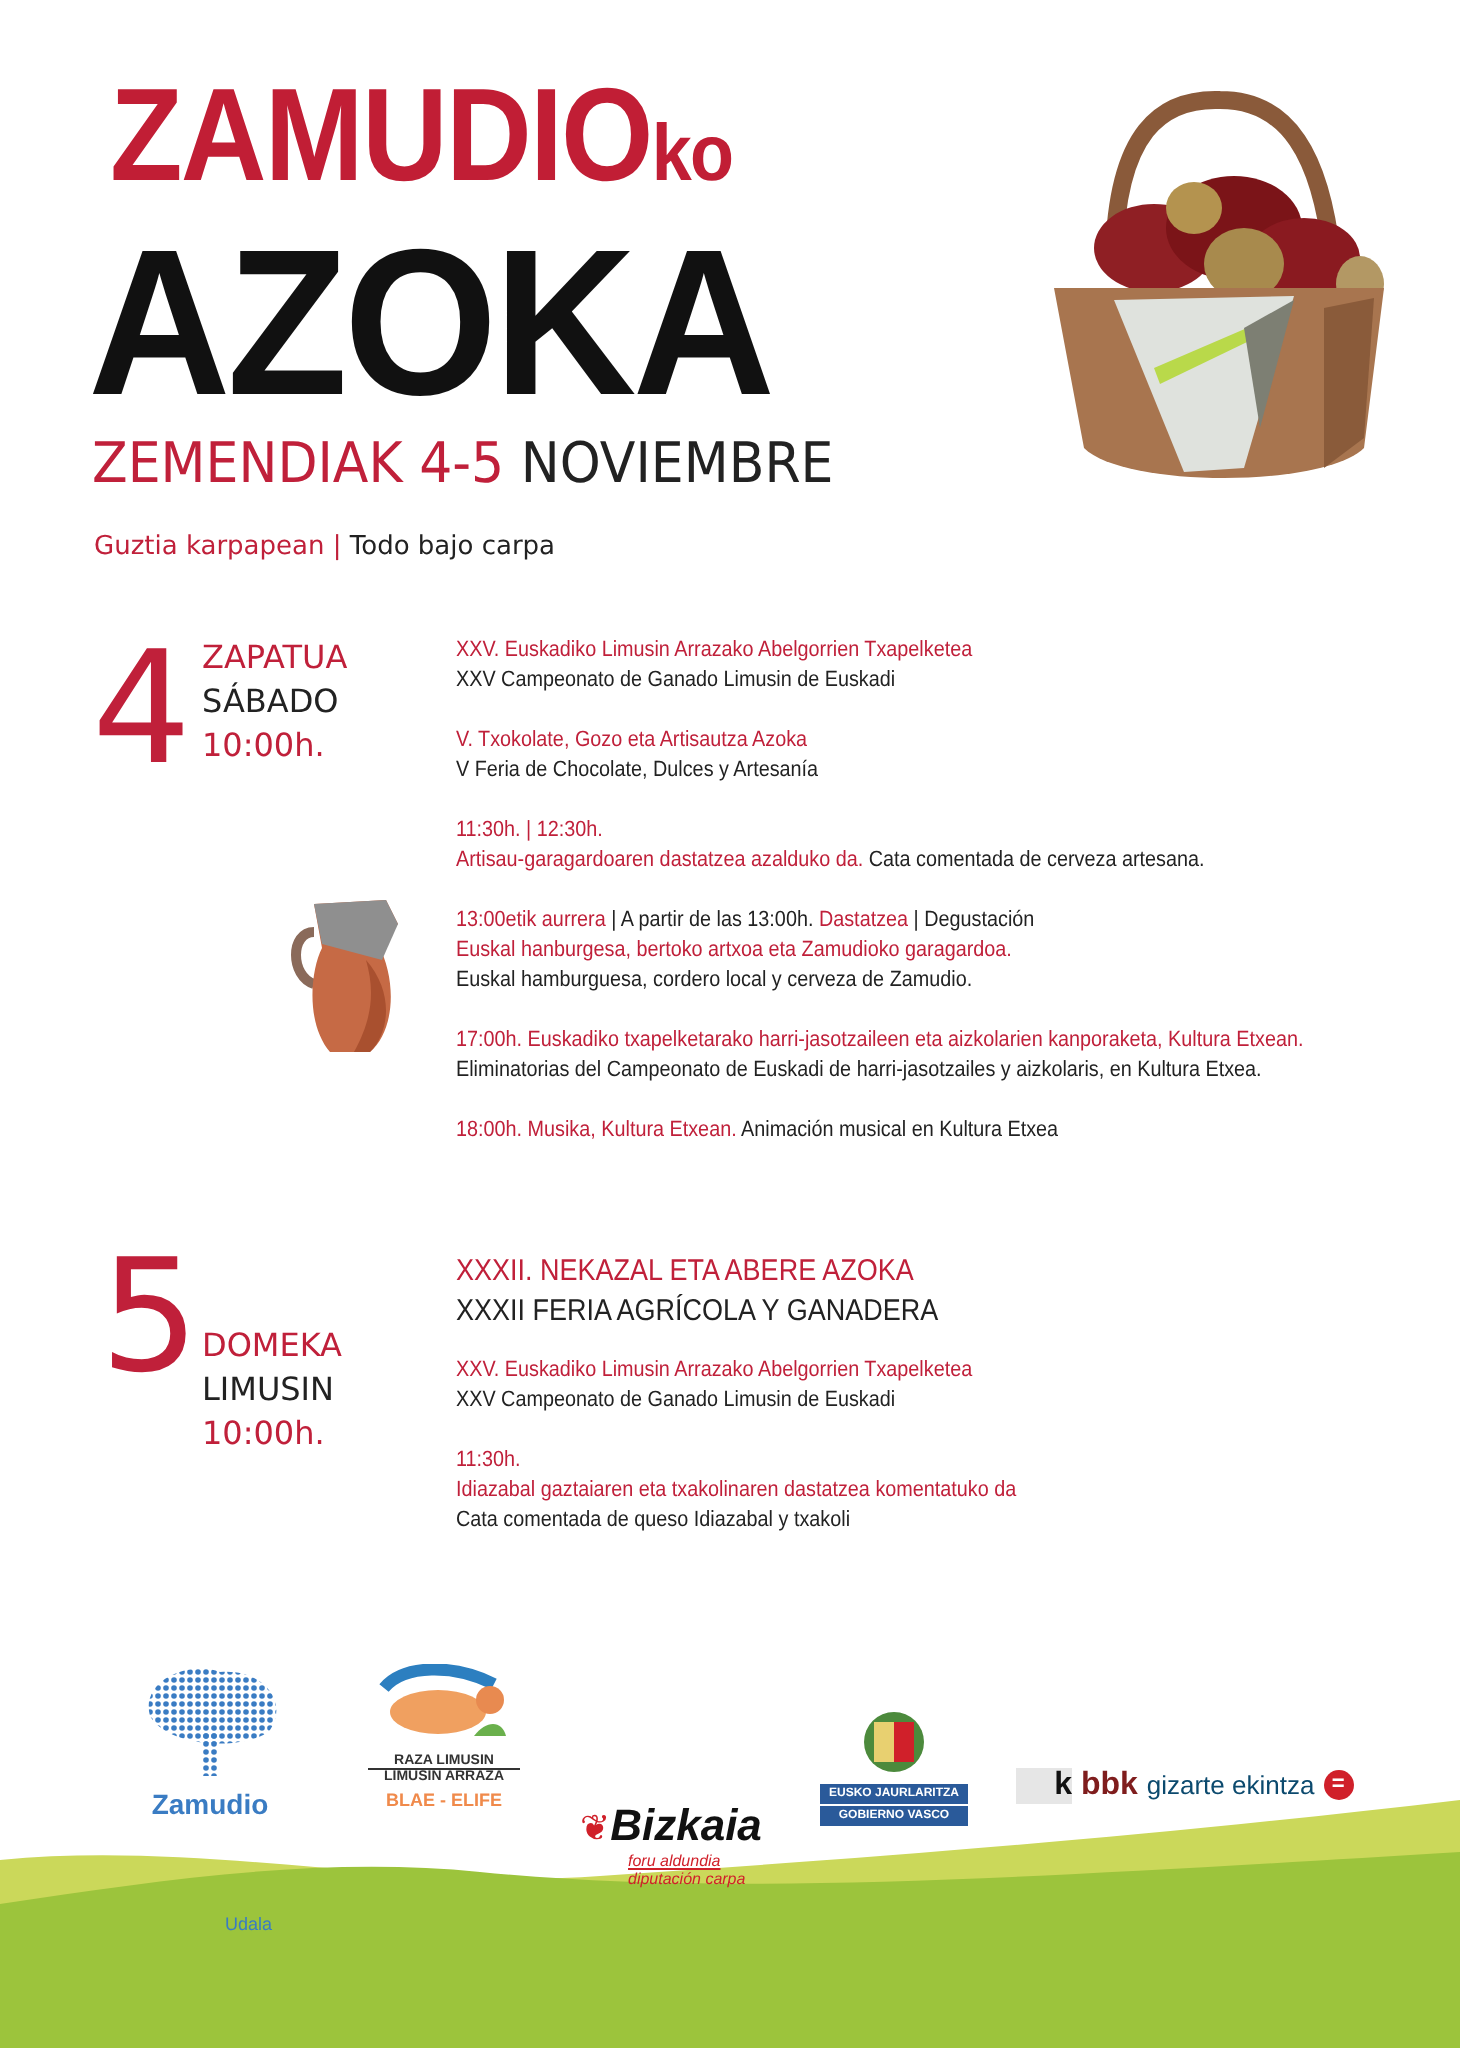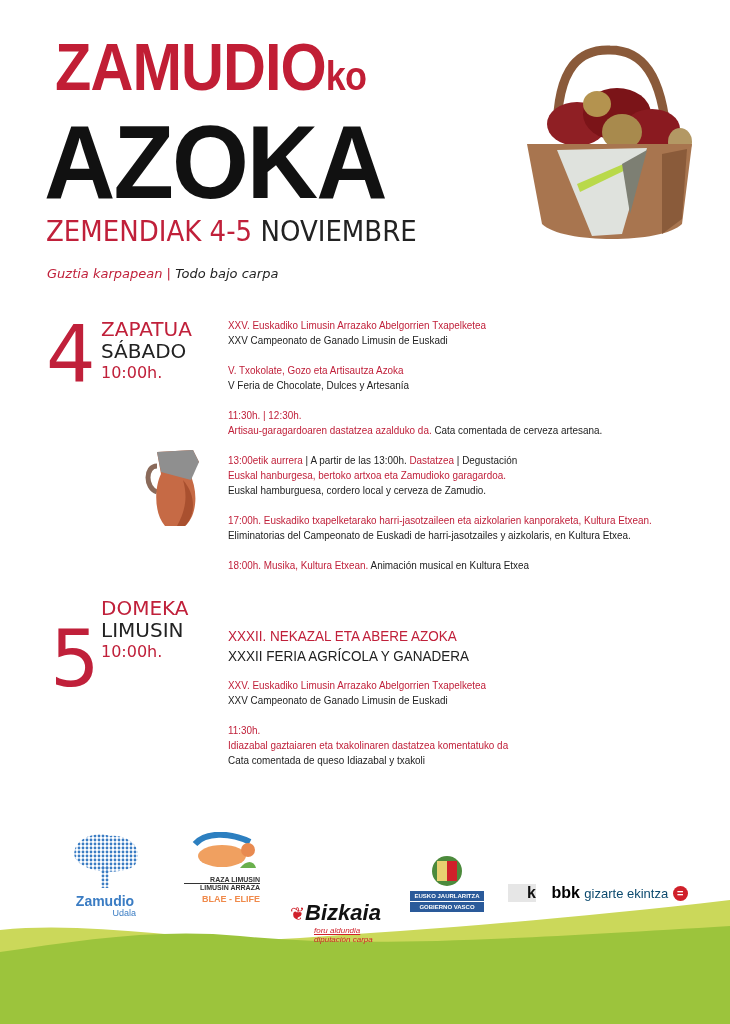--- a/index.html
+++ b/index.html
@@ -4,23 +4,23 @@
 <style>
   html, body { margin:0; padding:0; }
   body { width:730px; height:1024px; position:relative; overflow:hidden; background:#ffffff; font-family:"Liberation Sans", sans-serif; }
   .abs { position:absolute; }
   .red { color:#c0203a; }
   .dark { color:#222222; }
   .title1 { left:55px; top:34px; font-family:"Liberation Sans", sans-serif; font-weight:700; font-size:66px; letter-spacing:-1px; color:#c11e35; line-height:1; transform:scaleX(0.9); transform-origin:left; white-space:nowrap; }
   .title1 .ko { font-size:40px; }
   .title2 { left:44px; top:110px; font-family:"Liberation Sans", sans-serif; font-weight:700; font-size:104px; color:#111111; line-height:1; letter-spacing:-2px; transform:scaleX(0.95); transform-origin:left; white-space:nowrap; }
   .dates { left:46px; top:218px; font-family:"DejaVu Sans", sans-serif; font-size:28px; line-height:1; white-space:nowrap; transform:scaleX(0.93); transform-origin:left;}
-  .sub { left:47px; top:266px; font-family:"DejaVu Sans", sans-serif; font-size:13px; white-space:nowrap;font-style:italic; }
+  .sub { left:47px; top:266px; font-family:"DejaVu Sans", sans-serif; font-size:13px; white-space:nowrap; }
   .daynum { font-family:"DejaVu Sans", sans-serif; color:#c0203a; font-size:78px; line-height:1; }
-  .dayname { font-family:"DejaVu Sans", sans-serif; font-size:20px; line-height:22px; white-space:nowrap; }
+  .dayname { font-family:"DejaVu Sans", sans-serif; font-size:16px; line-height:22px; white-space:nowrap; }
   .events { font-family:"Liberation Sans", sans-serif; font-size:11px; line-height:15px; transform:scaleX(0.9); transform-origin:left; white-space:nowrap; }
   .events .ev { margin-bottom:15px; }
   .events .ev div { }
   .big { font-size:15px; line-height:20px; }
   .logos .logo { position:absolute; text-align:center; }
   .wave { left:0; top:900px; width:730px; height:124px; }
 </style>
 </head>
 <body>
 
@@ -79,21 +79,21 @@
 </div>
 
 <svg class="abs" style="left:143px;top:446px;" width="62" height="82" viewBox="0 0 62 82">
   <path d="M14 20 C2 20 2 42 14 46" fill="none" stroke="#8a6a5a" stroke-width="5"></path>
   <path d="M14 6 L50 4 L56 16 L46 26 C56 45 54 70 42 80 L22 80 C10 66 12 40 18 28 Z" fill="#c66a45"></path>
   <path d="M14 6 L50 4 L56 16 L48 34 L18 26 Z" fill="#8f8f8f"></path>
   <path d="M40 34 C54 50 52 70 42 80 L34 80 C44 62 44 48 40 34 Z" fill="#a9502f"></path>
 </svg>
 
 <div class="abs daynum" style="left:50px;top:620px;">5</div>
-<div class="abs" style="left:101px;top:597px;">
+<div class="abs" style="left:101px;top:662px;">
   <div class="dayname red">DOMEKA</div>
   <div class="dayname dark">LIMUSIN</div>
   <div class="dayname red" style="font-size:16px;">10:00h.</div>
 </div>
 
 <div class="abs events" style="left:228px;top:626px;">
   <div class="ev big" style="margin-bottom:12px;">
     <div class="red">XXXII. NEKAZAL ETA ABERE AZOKA</div>
     <div class="dark">XXXII FERIA AGRÍCOLA Y GANADERA</div>
   </div>
@@ -118,23 +118,23 @@
     <svg width="80" height="60" viewBox="0 0 80 60">
       <defs>
           <pattern id="dots" width="4" height="4" patternUnits="userSpaceOnUse">
             <circle cx="2" cy="2" r="1.4" fill="#3a7cc3"></circle>
           </pattern>
         </defs>
       <path d="M10 28 C5 10 30 0 45 6 C65 4 80 20 70 35 C60 45 20 45 10 28 Z" fill="url(#dots)"></path>
       <rect x="36" y="36" width="8" height="22" fill="url(#dots)"></rect>
     </svg>
     <div style="color:#3a7cc3;font-weight:700;font-size:14px;line-height:14px;">Zamudio</div>
-    <div style="color:#3a7cc3;font-size:9px;text-align:right;padding-right:12px;">Udala</div>
+    <div style="color:#3a7cc3;font-size:9px;text-align:right;padding-right:12px;margin-top:48px;">Udala</div>
   </div>
-  <div class="logo" style="left:184px;top:832px;width:76px;text-align:right;">
+  <div class="logo" style="left:184px;top:832px;width:76px;">
     <svg width="70" height="40" viewBox="0 0 70 40">
       <path d="M5 12 C15 0 40 0 60 10" fill="none" stroke="#2c7fc0" stroke-width="6"></path>
       <ellipse cx="32" cy="24" rx="24" ry="11" fill="#f0a060"></ellipse>
       <circle cx="58" cy="18" r="7" fill="#e88a50"></circle>
       <path d="M50 36 C56 28 64 28 66 36 Z" fill="#6ab04c"></path>
     </svg>
     <div style="font-size:7px;font-weight:700;color:#333;border-bottom:1px solid #333;">RAZA LIMUSIN</div>
     <div style="font-size:7px;font-weight:700;color:#333;">LIMUSIN ARRAZA</div>
     <div style="font-size:9px;font-weight:700;color:#f08a4b;margin-top:3px;">BLAE - ELIFE</div>
   </div>
@@ -147,17 +147,17 @@
     <svg width="40" height="32" viewBox="0 0 40 32">
       <circle cx="20" cy="16" r="15" fill="#4c8a3c"></circle>
       <rect x="10" y="6" width="10" height="20" fill="#e8d070"></rect>
       <rect x="20" y="6" width="10" height="20" fill="#d0202a"></rect>
     </svg>
     <div style="background:#2a5a9a;color:#fff;font-size:6px;font-weight:700;padding:2px 0;border-bottom:1px solid #fff;">EUSKO JAURLARITZA</div>
     <div style="background:#2a5a9a;color:#fff;font-size:6px;font-weight:700;padding:2px 0;">GOBIERNO VASCO</div>
   </div>
   <div class="logo" style="left:508px;top:884px;width:182px;text-align:left;white-space:nowrap;">
     <span style="display:inline-block;background:#e6e6e6;width:28px;height:18px;text-align:right;font-weight:700;font-size:16px;line-height:18px;color:#111;">k</span>
-    <span style="font-weight:700;font-size:16px;color:#000000;margin-left:11px;">bbk</span>
+    <span style="font-weight:700;font-size:16px;color:#7f1d1d;">bbk</span>
     <span style="font-size:13px;color:#0c4a6e;">gizarte ekintza</span>
     <span style="display:inline-block;width:15px;height:15px;border-radius:50%;background:#d0202a;color:#fff;text-align:center;font-size:11px;line-height:15px;font-weight:700;vertical-align:middle;">=</span>
   </div>
 </div>
 
 </body></html>

